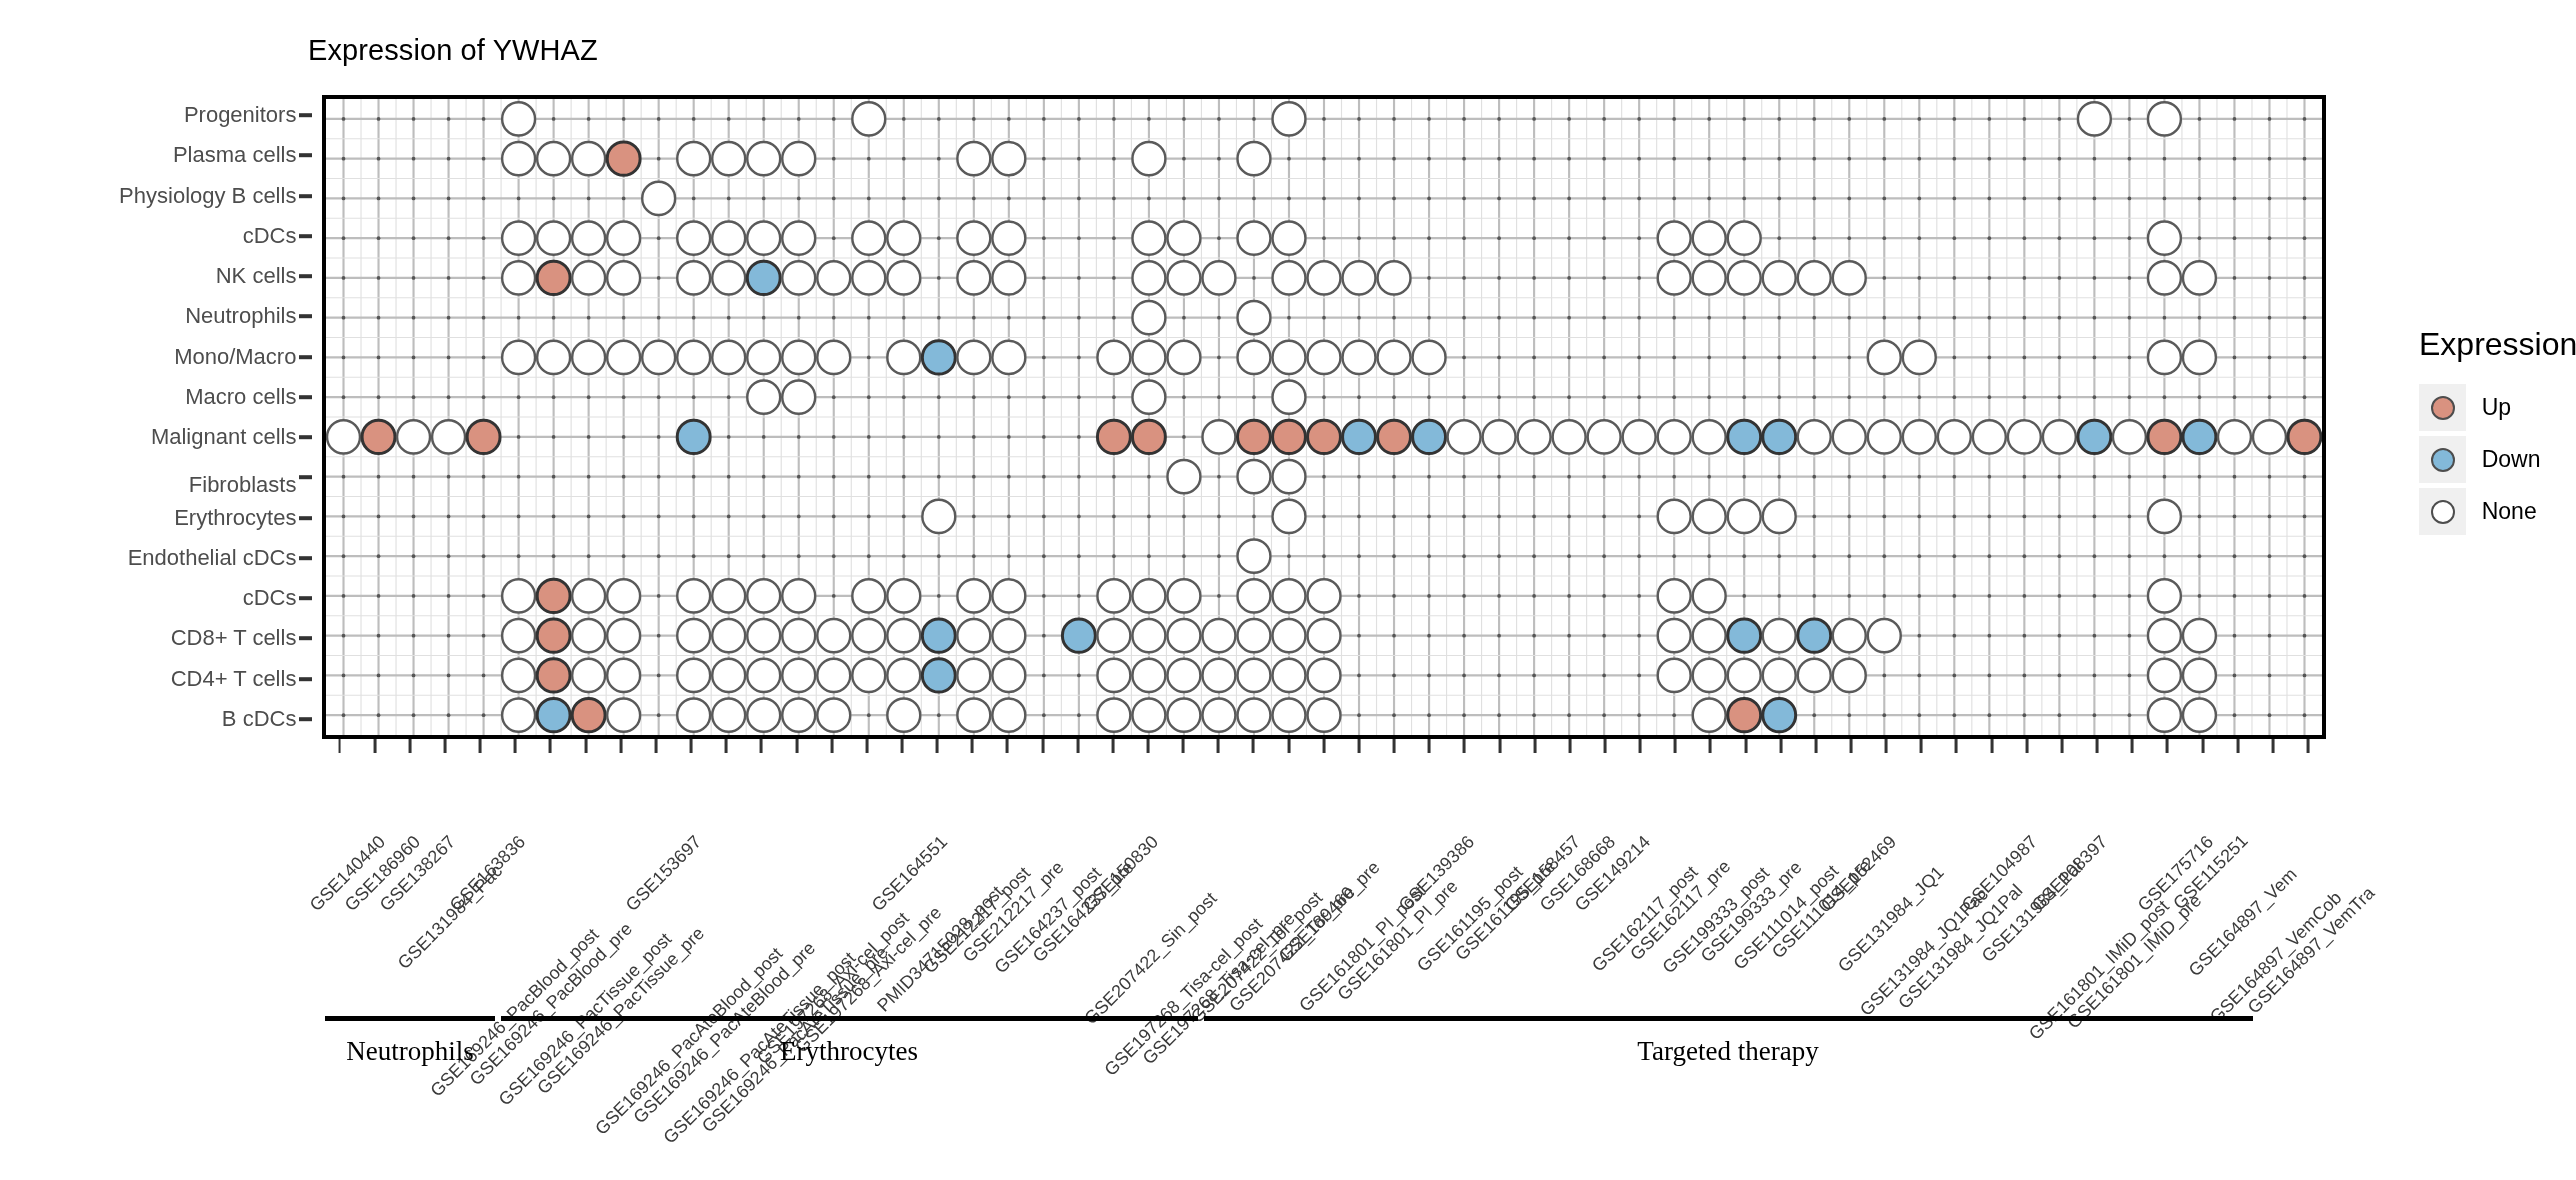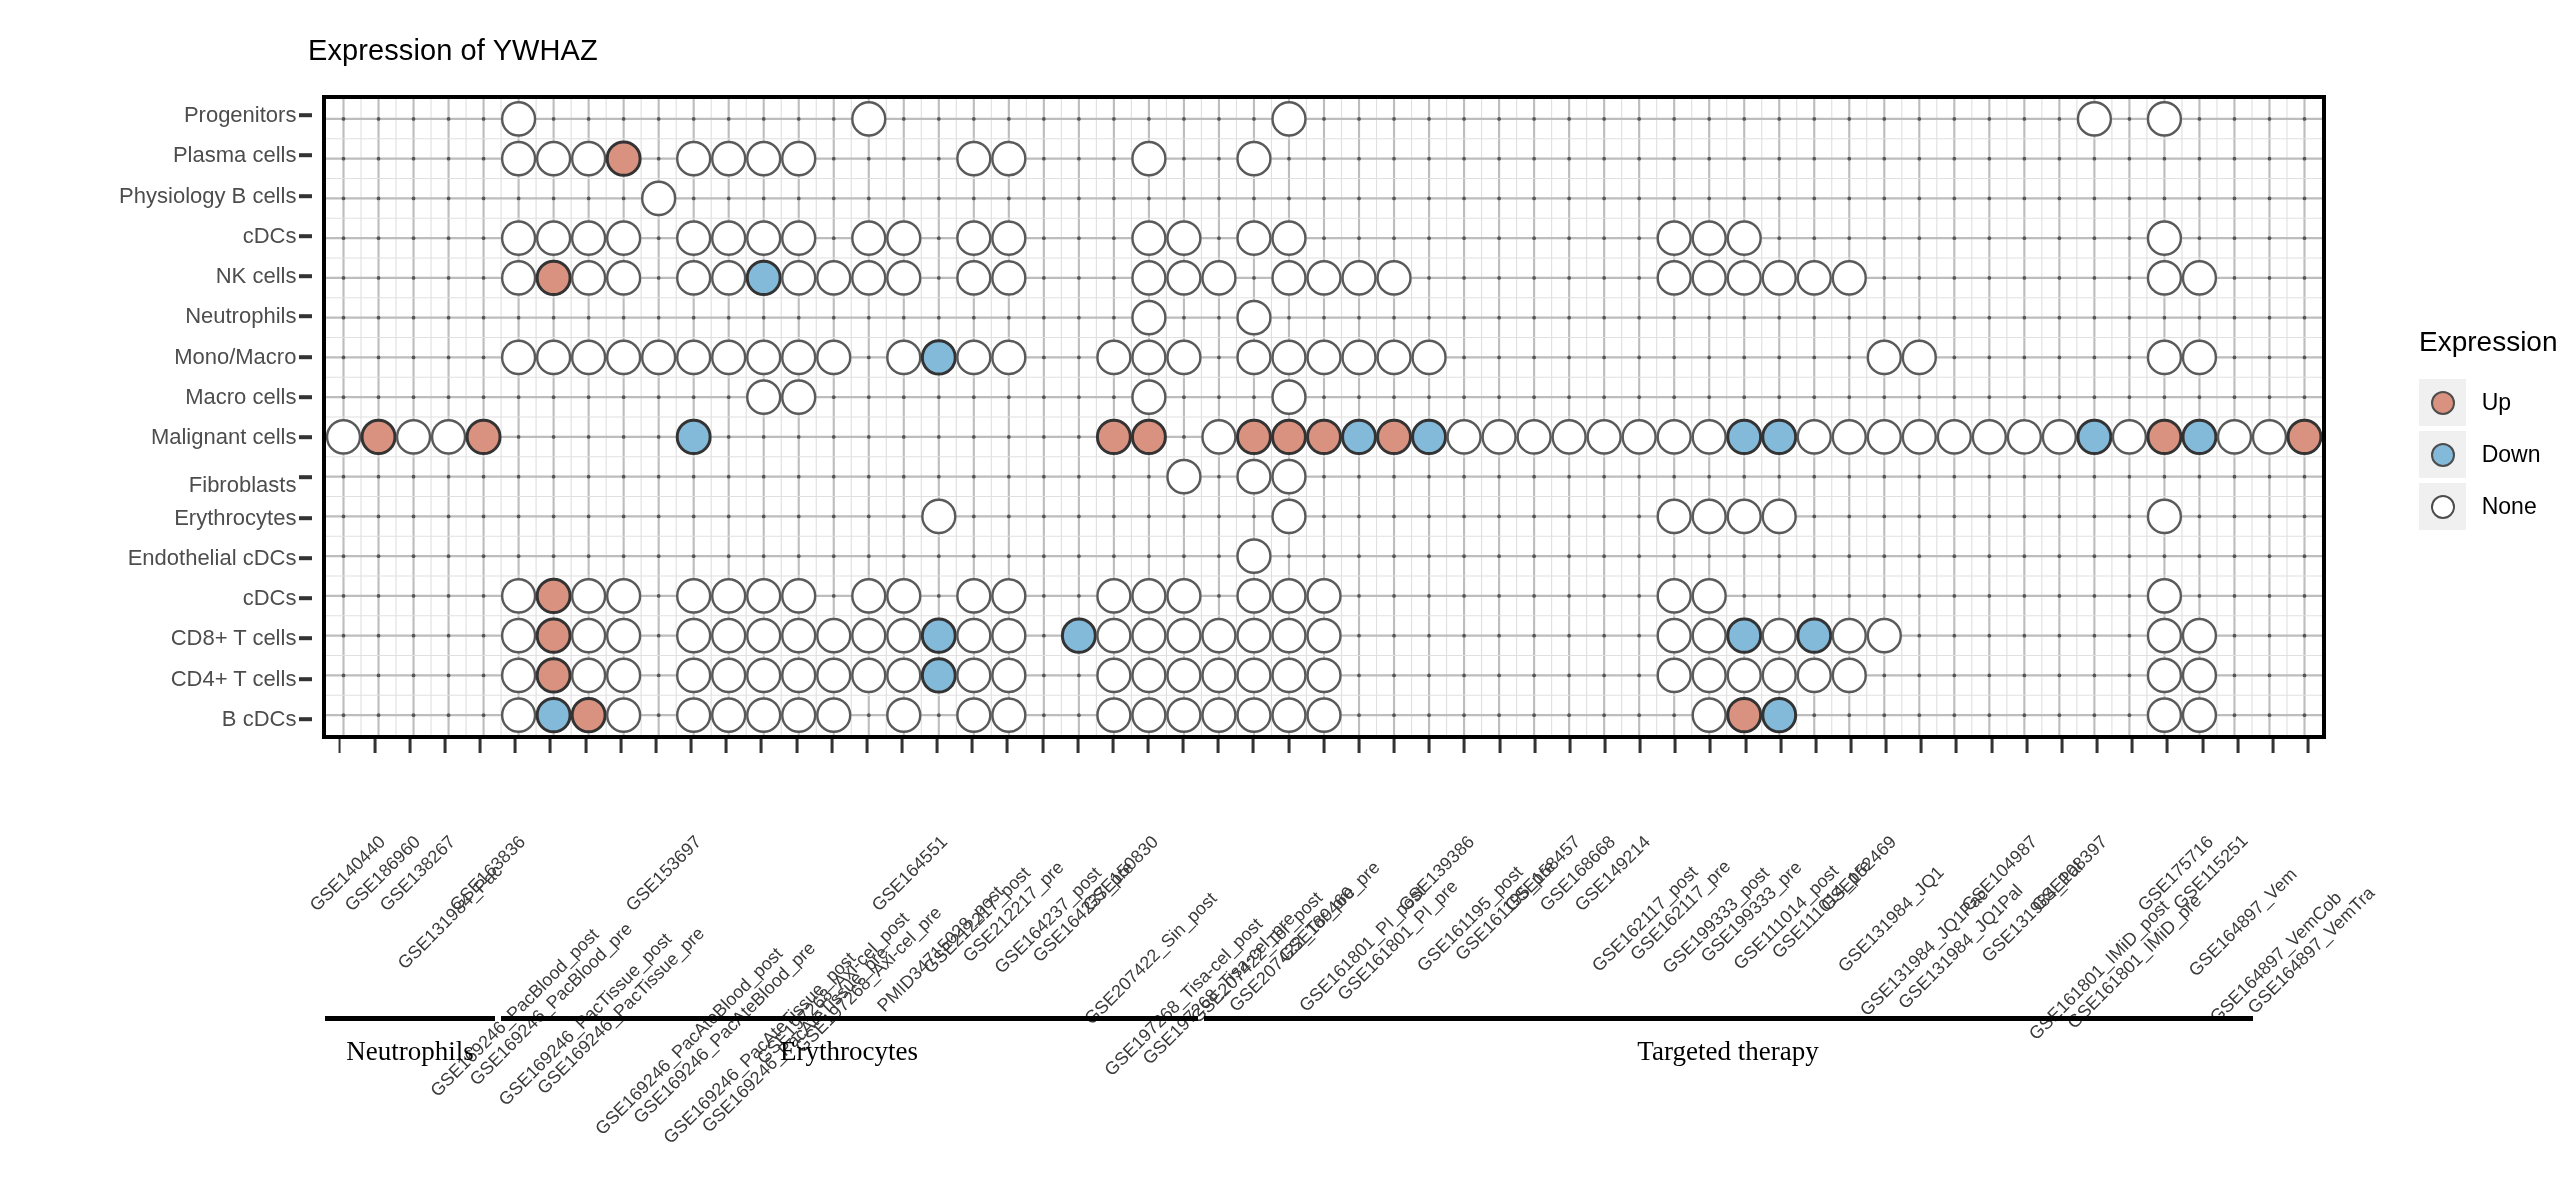--- a/index.html
+++ b/index.html
@@ -46,21 +46,21 @@
   
   .grp-bar{position:absolute;height:5px;background:#000;}
   .grp-lab{
     position:absolute;transform:translateX(-50%);
     font-family:"Liberation Serif", serif;
     font-size:27px;color:#000;white-space:nowrap;
   }
 
   
   #legend{position:absolute;left:2419px;top:326px;width:157px;}
-  #legend-title{font-size:28px;color:#000;margin-bottom:18.6px;white-space:nowrap;}
+  #legend-title{font-size:32px;color:#000;margin-bottom:18.6px;white-space:nowrap;}
   .leg-row{display:flex;align-items:center;height:52px;}
   .leg-key{
     width:47px;height:47px;background:#f0f0f0;
     display:flex;align-items:center;justify-content:center;flex:0 0 auto;
   }
   .leg-dot{width:24px;height:24px;border-radius:50%;border:2.9px solid #4d4d4d;box-sizing:border-box;}
   .leg-text{font-size:23px;color:#000;margin-left:15.7px;white-space:nowrap;}
 </style>
 </head>
 <body>

